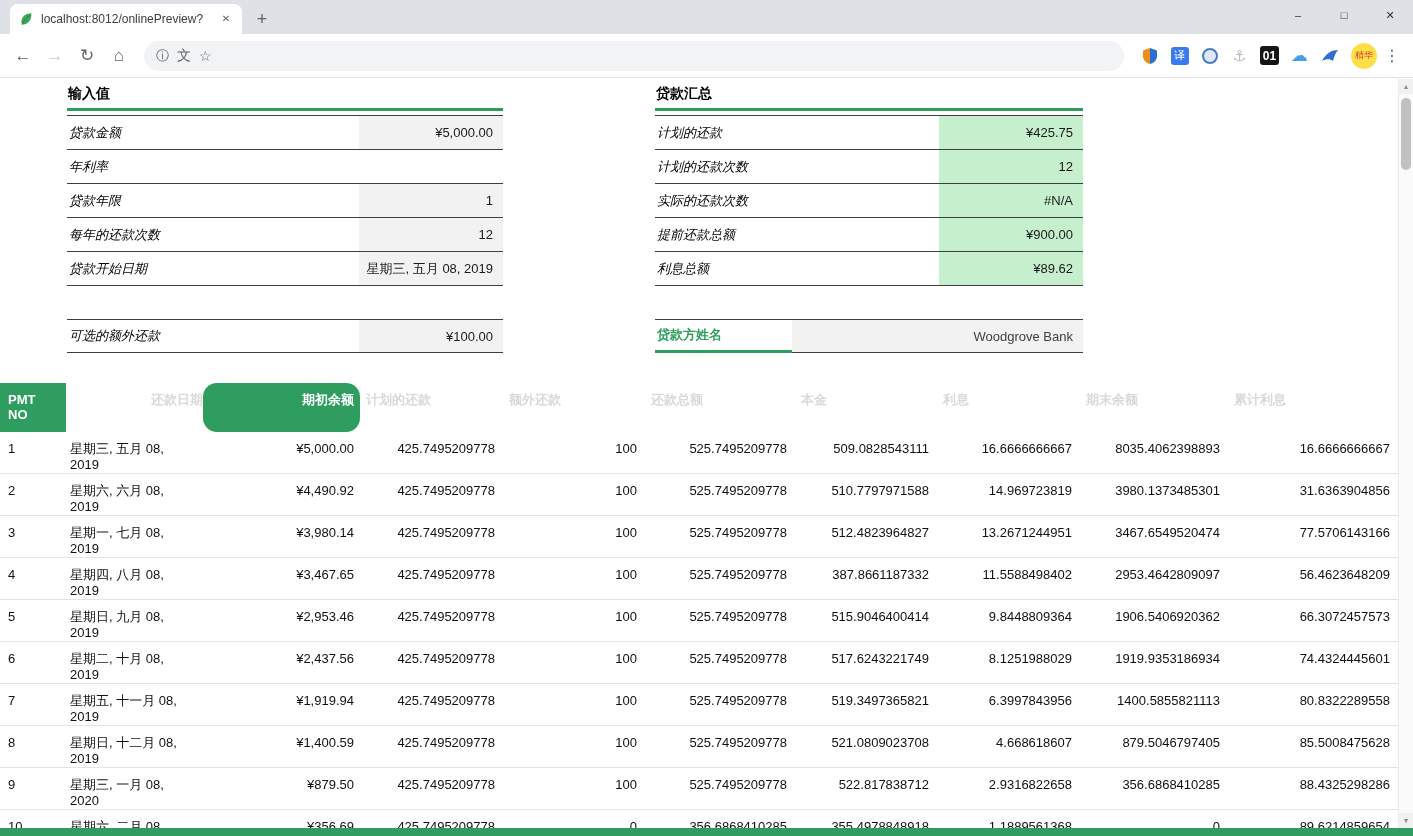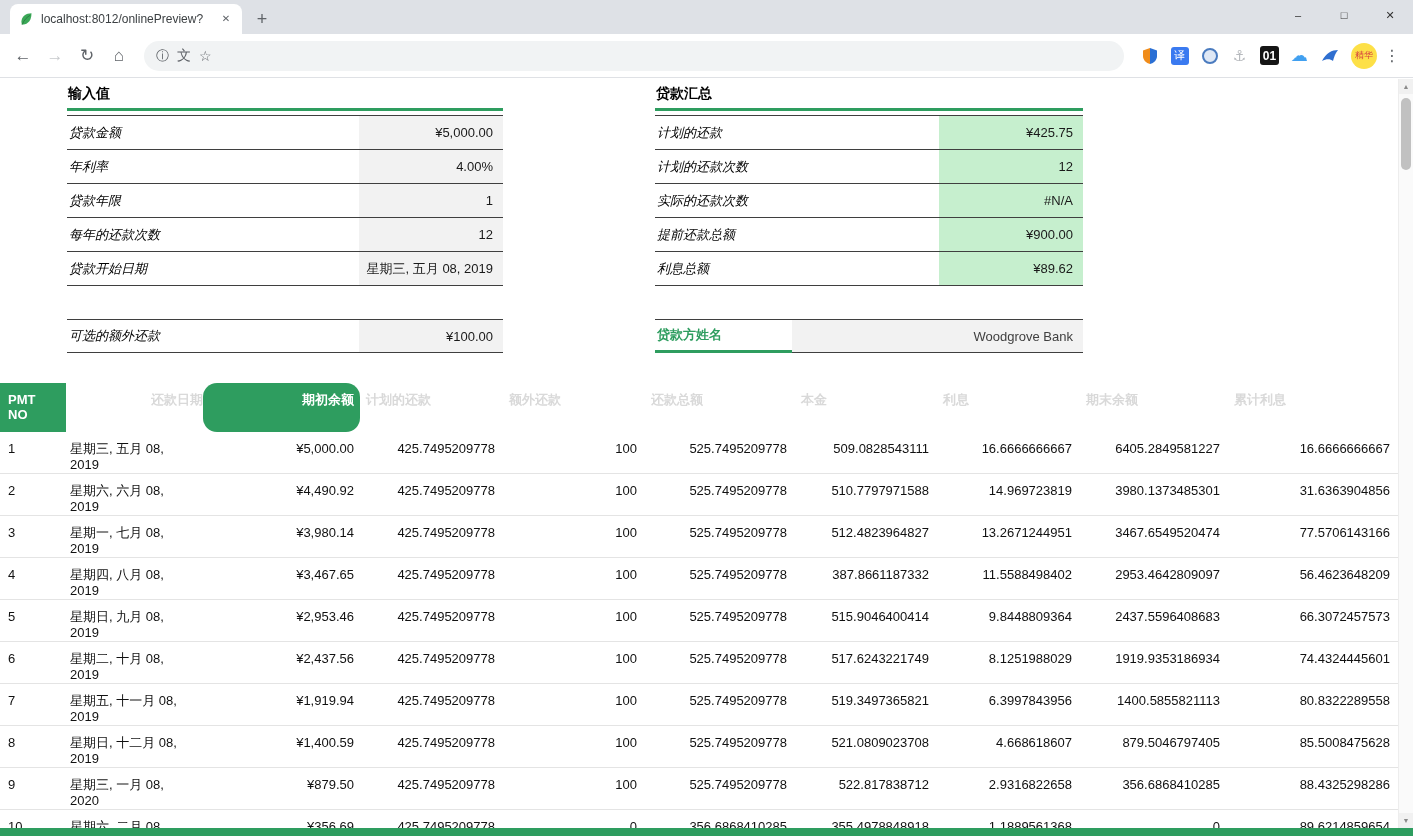--- a/index.html
+++ b/index.html
@@ -169,21 +169,20 @@
 
         <div class="panel panel-left">
           <div class="panel-title">输入值</div>
           <div class="rows">
               <div class="irow">
                 <div class="ilabel">贷款金额</div>
                 <div class="ival">¥5,000.00</div>
               </div>
               <div class="irow">
                 <div class="ilabel">年利率</div>
-                <div class="ival">4.00%</div>
               </div>
               <div class="irow">
                 <div class="ilabel">贷款年限</div>
                 <div class="ival">1</div>
               </div>
               <div class="irow">
                 <div class="ilabel">每年的还款次数</div>
                 <div class="ival">12</div>
               </div>
               <div class="irow">
@@ -258,21 +257,21 @@
         <tbody>
             <tr>
               <td class="c-pmt">1</td>
               <td class="c-date">星期三, 五月 08, 2019</td>
               <td class="c-bal">¥5,000.00</td>
               <td class="c-num">425.7495209778</td>
               <td class="c-num">100</td>
               <td class="c-num">525.7495209778</td>
               <td class="c-num">509.0828543111</td>
               <td class="c-num">16.6666666667</td>
-              <td class="c-num">6405.2849581227</td>
+              <td class="c-num">8035.4062398893</td>
               <td class="c-num">16.6666666667</td>
             </tr>
             <tr>
               <td class="c-pmt">2</td>
               <td class="c-date">星期六, 六月 08, 2019</td>
               <td class="c-bal">¥4,490.92</td>
               <td class="c-num">425.7495209778</td>
               <td class="c-num">100</td>
               <td class="c-num">525.7495209778</td>
               <td class="c-num">510.7797971588</td>
@@ -306,21 +305,21 @@
             </tr>
             <tr>
               <td class="c-pmt">5</td>
               <td class="c-date">星期日, 九月 08, 2019</td>
               <td class="c-bal">¥2,953.46</td>
               <td class="c-num">425.7495209778</td>
               <td class="c-num">100</td>
               <td class="c-num">525.7495209778</td>
               <td class="c-num">515.9046400414</td>
               <td class="c-num">9.8448809364</td>
-              <td class="c-num">2437.5596408683</td>
+              <td class="c-num">1906.5406920362</td>
               <td class="c-num">66.3072457573</td>
             </tr>
             <tr>
               <td class="c-pmt">6</td>
               <td class="c-date">星期二, 十月 08, 2019</td>
               <td class="c-bal">¥2,437.56</td>
               <td class="c-num">425.7495209778</td>
               <td class="c-num">100</td>
               <td class="c-num">525.7495209778</td>
               <td class="c-num">517.6243221749</td>

